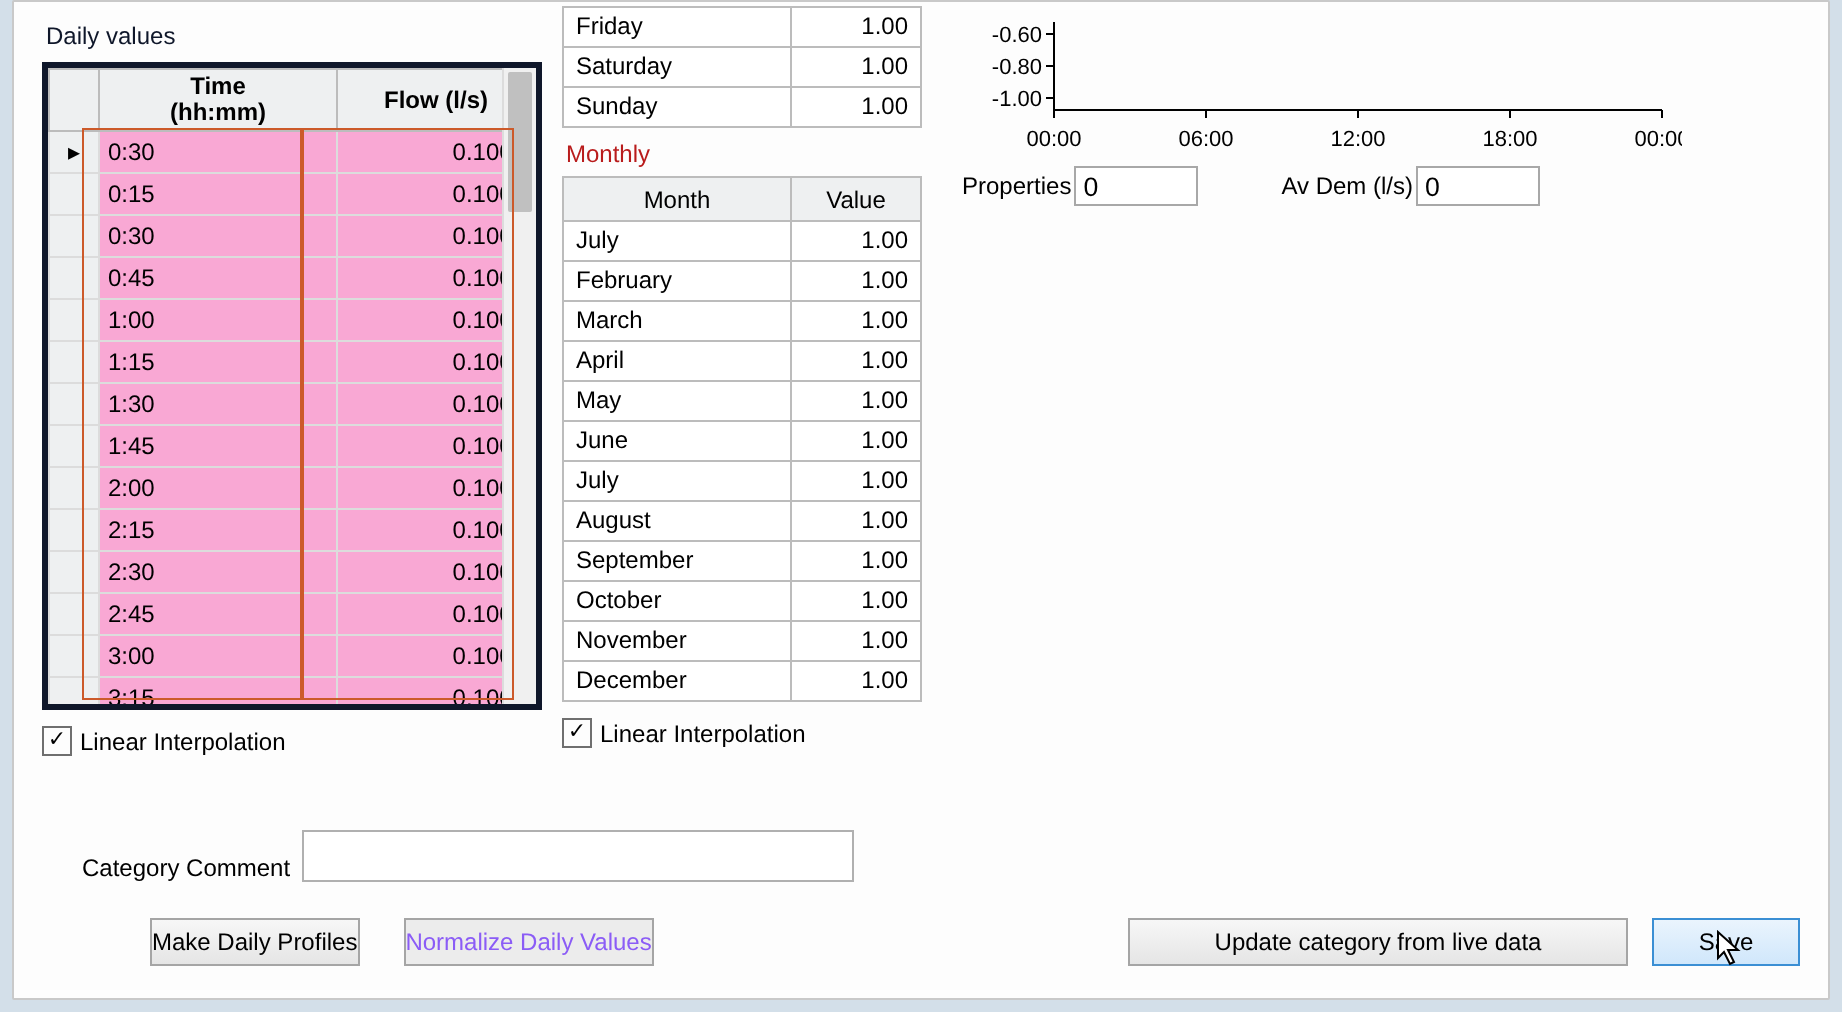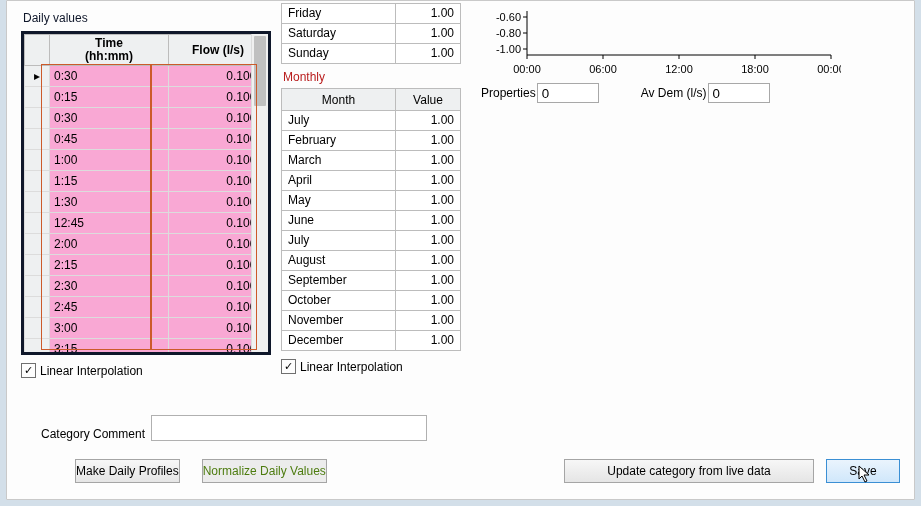--- a/index.html
+++ b/index.html
@@ -67,21 +67,21 @@
   
   .btnRow{position:absolute;left:14px;right:14px;bottom:16px;display:flex;align-items:center;}
   button.win{
     font:inherit;
     background:linear-gradient(#f7f7f7,#e5e5e5);
     border:1px solid #a5a5a5;
     padding:3px 0;
     height:24px;
     cursor:pointer;
   }
-  button.win.disabled{color:#4d7c0f;background:#ececec;cursor:default;}
+  button.win.disabled{color:#8b5cf6;background:#ececec;cursor:default;}
   button.win.primary{background:linear-gradient(#eaf4fd,#d0e7fb);border-color:#3b8fd4;}
   .spacer{flex:1;}
   
   
   .cursor{position:absolute;right:40px;bottom:14px;pointer-events:none;}
 </style>
 </head>
 <body>
 
 <div class="frame">
@@ -131,21 +131,21 @@
                   <td class="time-col">1:15</td>
                   <td class="flow-col">0.1000</td>
                 </tr>
                 <tr>
                   <td class="sel-col"></td>
                   <td class="time-col">1:30</td>
                   <td class="flow-col">0.1000</td>
                 </tr>
                 <tr>
                   <td class="sel-col"></td>
-                  <td class="time-col">12:45</td>
+                  <td class="time-col">1:45</td>
                   <td class="flow-col">0.1000</td>
                 </tr>
                 <tr>
                   <td class="sel-col"></td>
                   <td class="time-col">2:00</td>
                   <td class="flow-col">0.1000</td>
                 </tr>
                 <tr>
                   <td class="sel-col"></td>
                   <td class="time-col">2:15</td>

